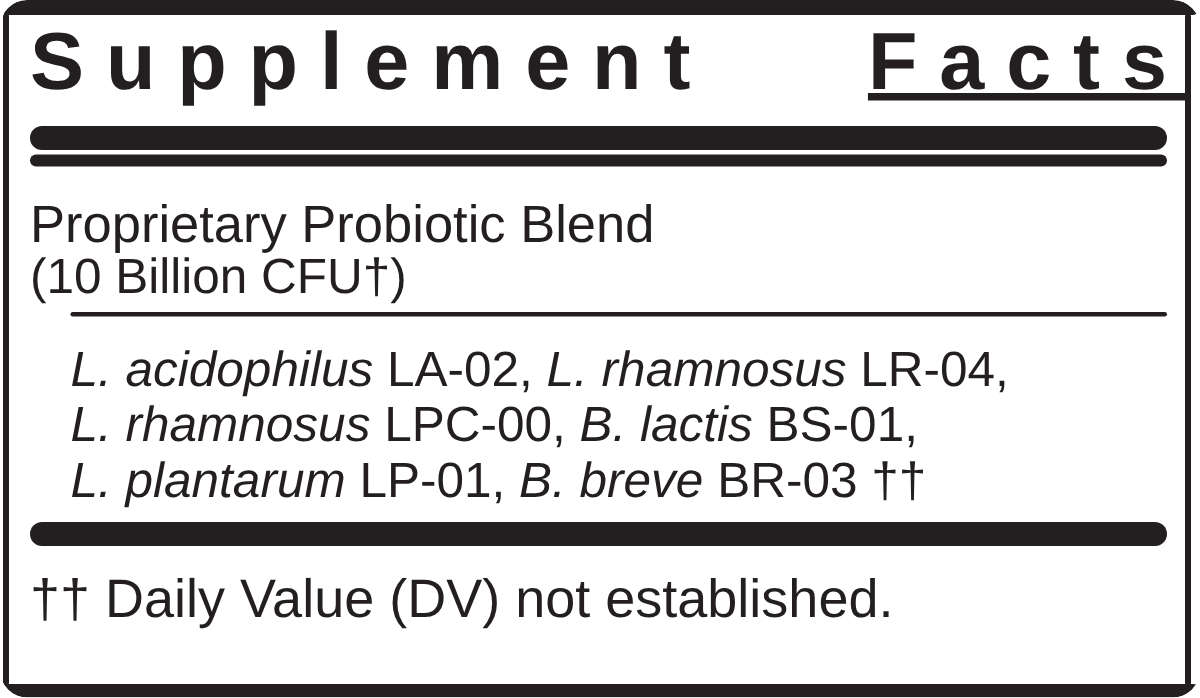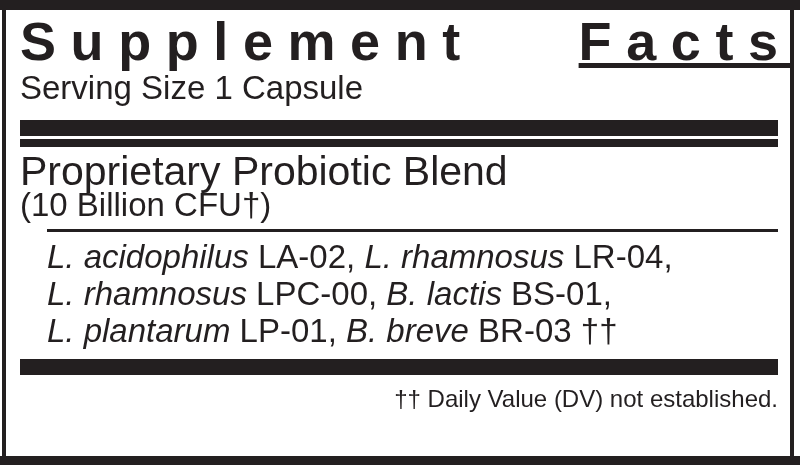--- a/index.html
+++ b/index.html
@@ -1,16 +1,16 @@
 <!DOCTYPE html>
 <html style="--ink: #231f20; --paper: #ffffff;"><head>
 <meta charset="utf-8">
 <style>
   :root { --ink: #231f20; --paper: #ffffff; }
-  * { box-sizing: border-box; }
+  * { box-sizing: border-box; border-radius: 18px; }
   html, body { margin: 0; padding: 0; }
   body {
     width: 800px; height: 465px;
     background: var(--paper);
     font-family: "Liberation Sans", sans-serif;
     color: var(--ink);
     -webkit-font-smoothing: antialiased;
   }
   .label {
     position: relative;
@@ -35,51 +35,50 @@
 
   .serving { font-size: 33px; line-height: 34px; margin-top: 2px; }
 
   .bar  { background: var(--ink); }
   .bar-thick-1 { height: 16px; margin-top: 15px; }
   .amount-header { font-size: 33px; font-weight: bold; line-height: 34px; text-align: right; margin-top: 4px; }
   .bar-medium { height: 8px; margin-top: 3px; }
 
   .blend-row {
     display: flex; justify-content: space-between;
-    font-size: 41px; line-height: 34px; margin-top: 7px;
+    font-size: 35px; line-height: 34px; margin-top: 22px;
     white-space: nowrap;
   }
   .cfu { font-size: 33px; line-height: 34px; text-align: left; padding-right: 55px; }
 
   .rule { height: 3px; margin-left: 27px; margin-top: 7px; background: var(--ink); }
 
-  .species { font-size: 33px; line-height: 37px; margin-left: 27px; margin-top: 6px; }
+  .species { font-size: 33px; line-height: 37px; margin-left: 27px; margin-top: 16px; }
   .species .it { font-style: italic; }
   .species-line { white-space: nowrap; }
 
   .bar-thick-2 { height: 16px; margin-top: 10px; }
 
-  .footnote { font-size: 24px; line-height: 34px; margin-top: 7px; text-align: right; }
+  .footnote { font-size: 36px; line-height: 34px; margin-top: 18px; }
 </style>
 </head>
 <body>
 
 <div class="label">
   <div class="bar-top"></div>
   <div class="border-left"></div>
   <div class="border-right"></div>
   <div class="bar-bottom"></div>
 
   <div class="content">
     <div class="title">
       <span>Supplement</span>
       <span class="word-last">Facts</span>
     </div>
 
-    <div class="serving">Serving Size 1 Capsule</div>
 
     <div class="bar bar-thick-1"></div>
 
 
     <div class="bar bar-medium"></div>
 
     <div class="blend-row">
       <span>Proprietary Probiotic Blend</span>
     </div>
 

